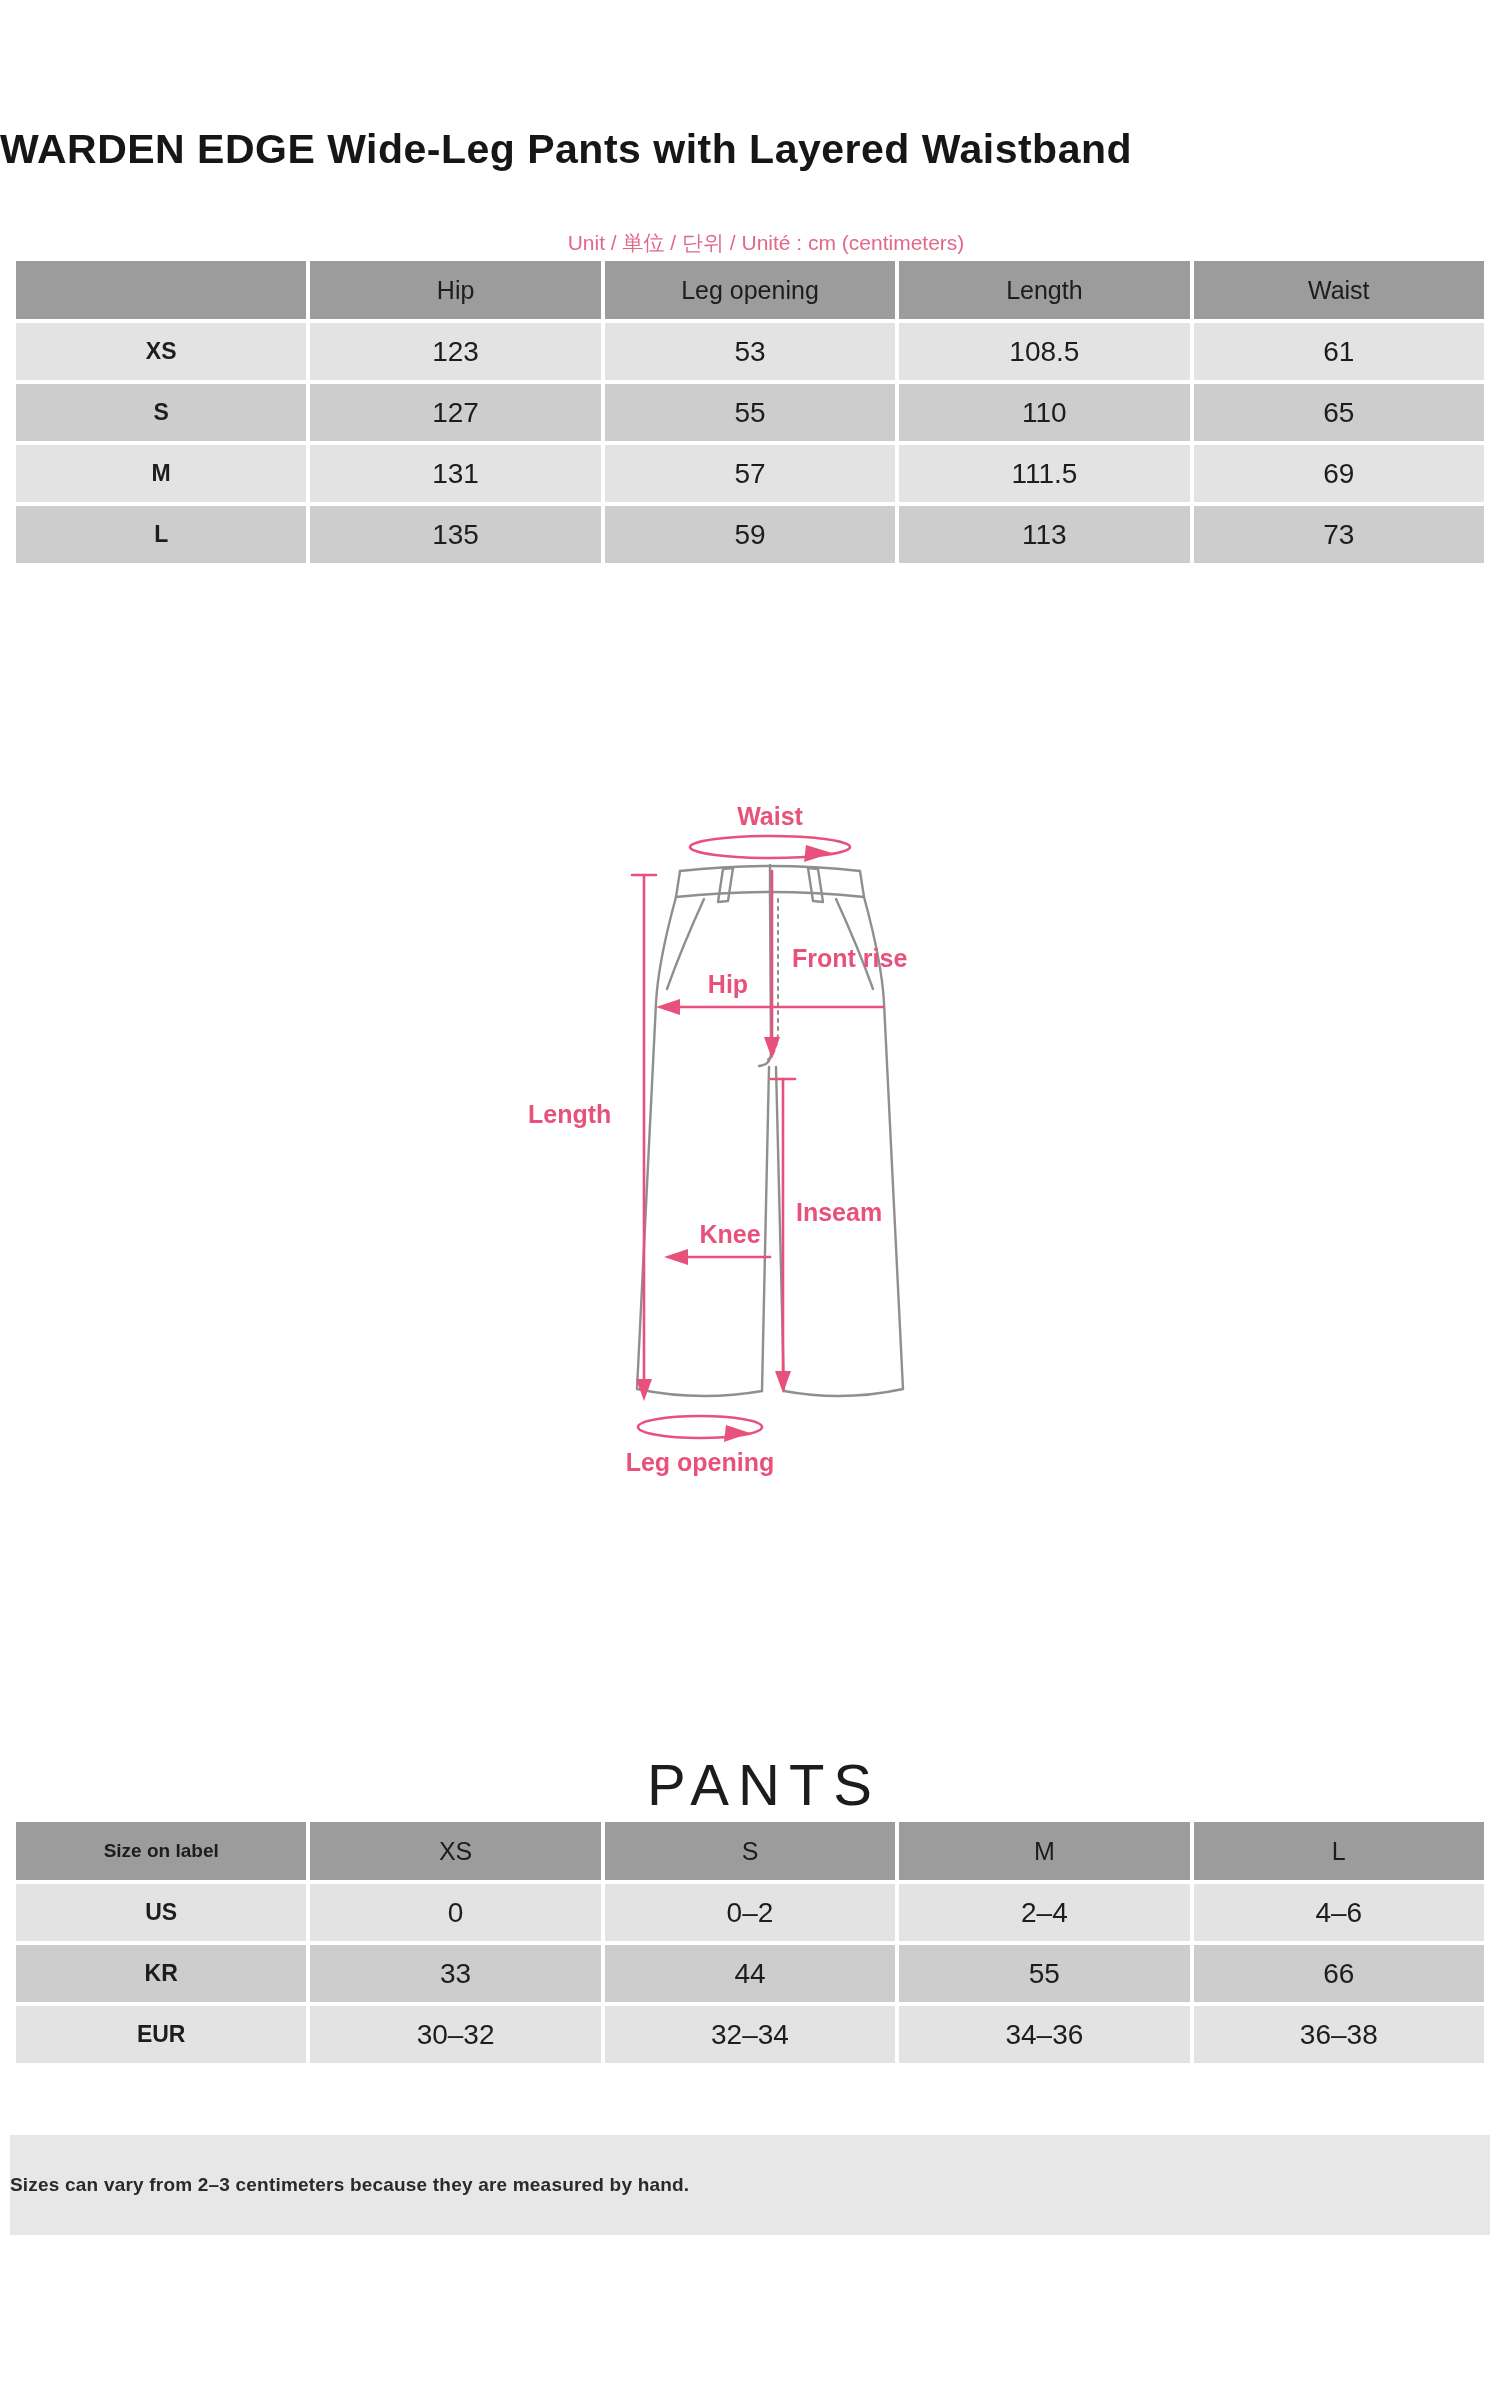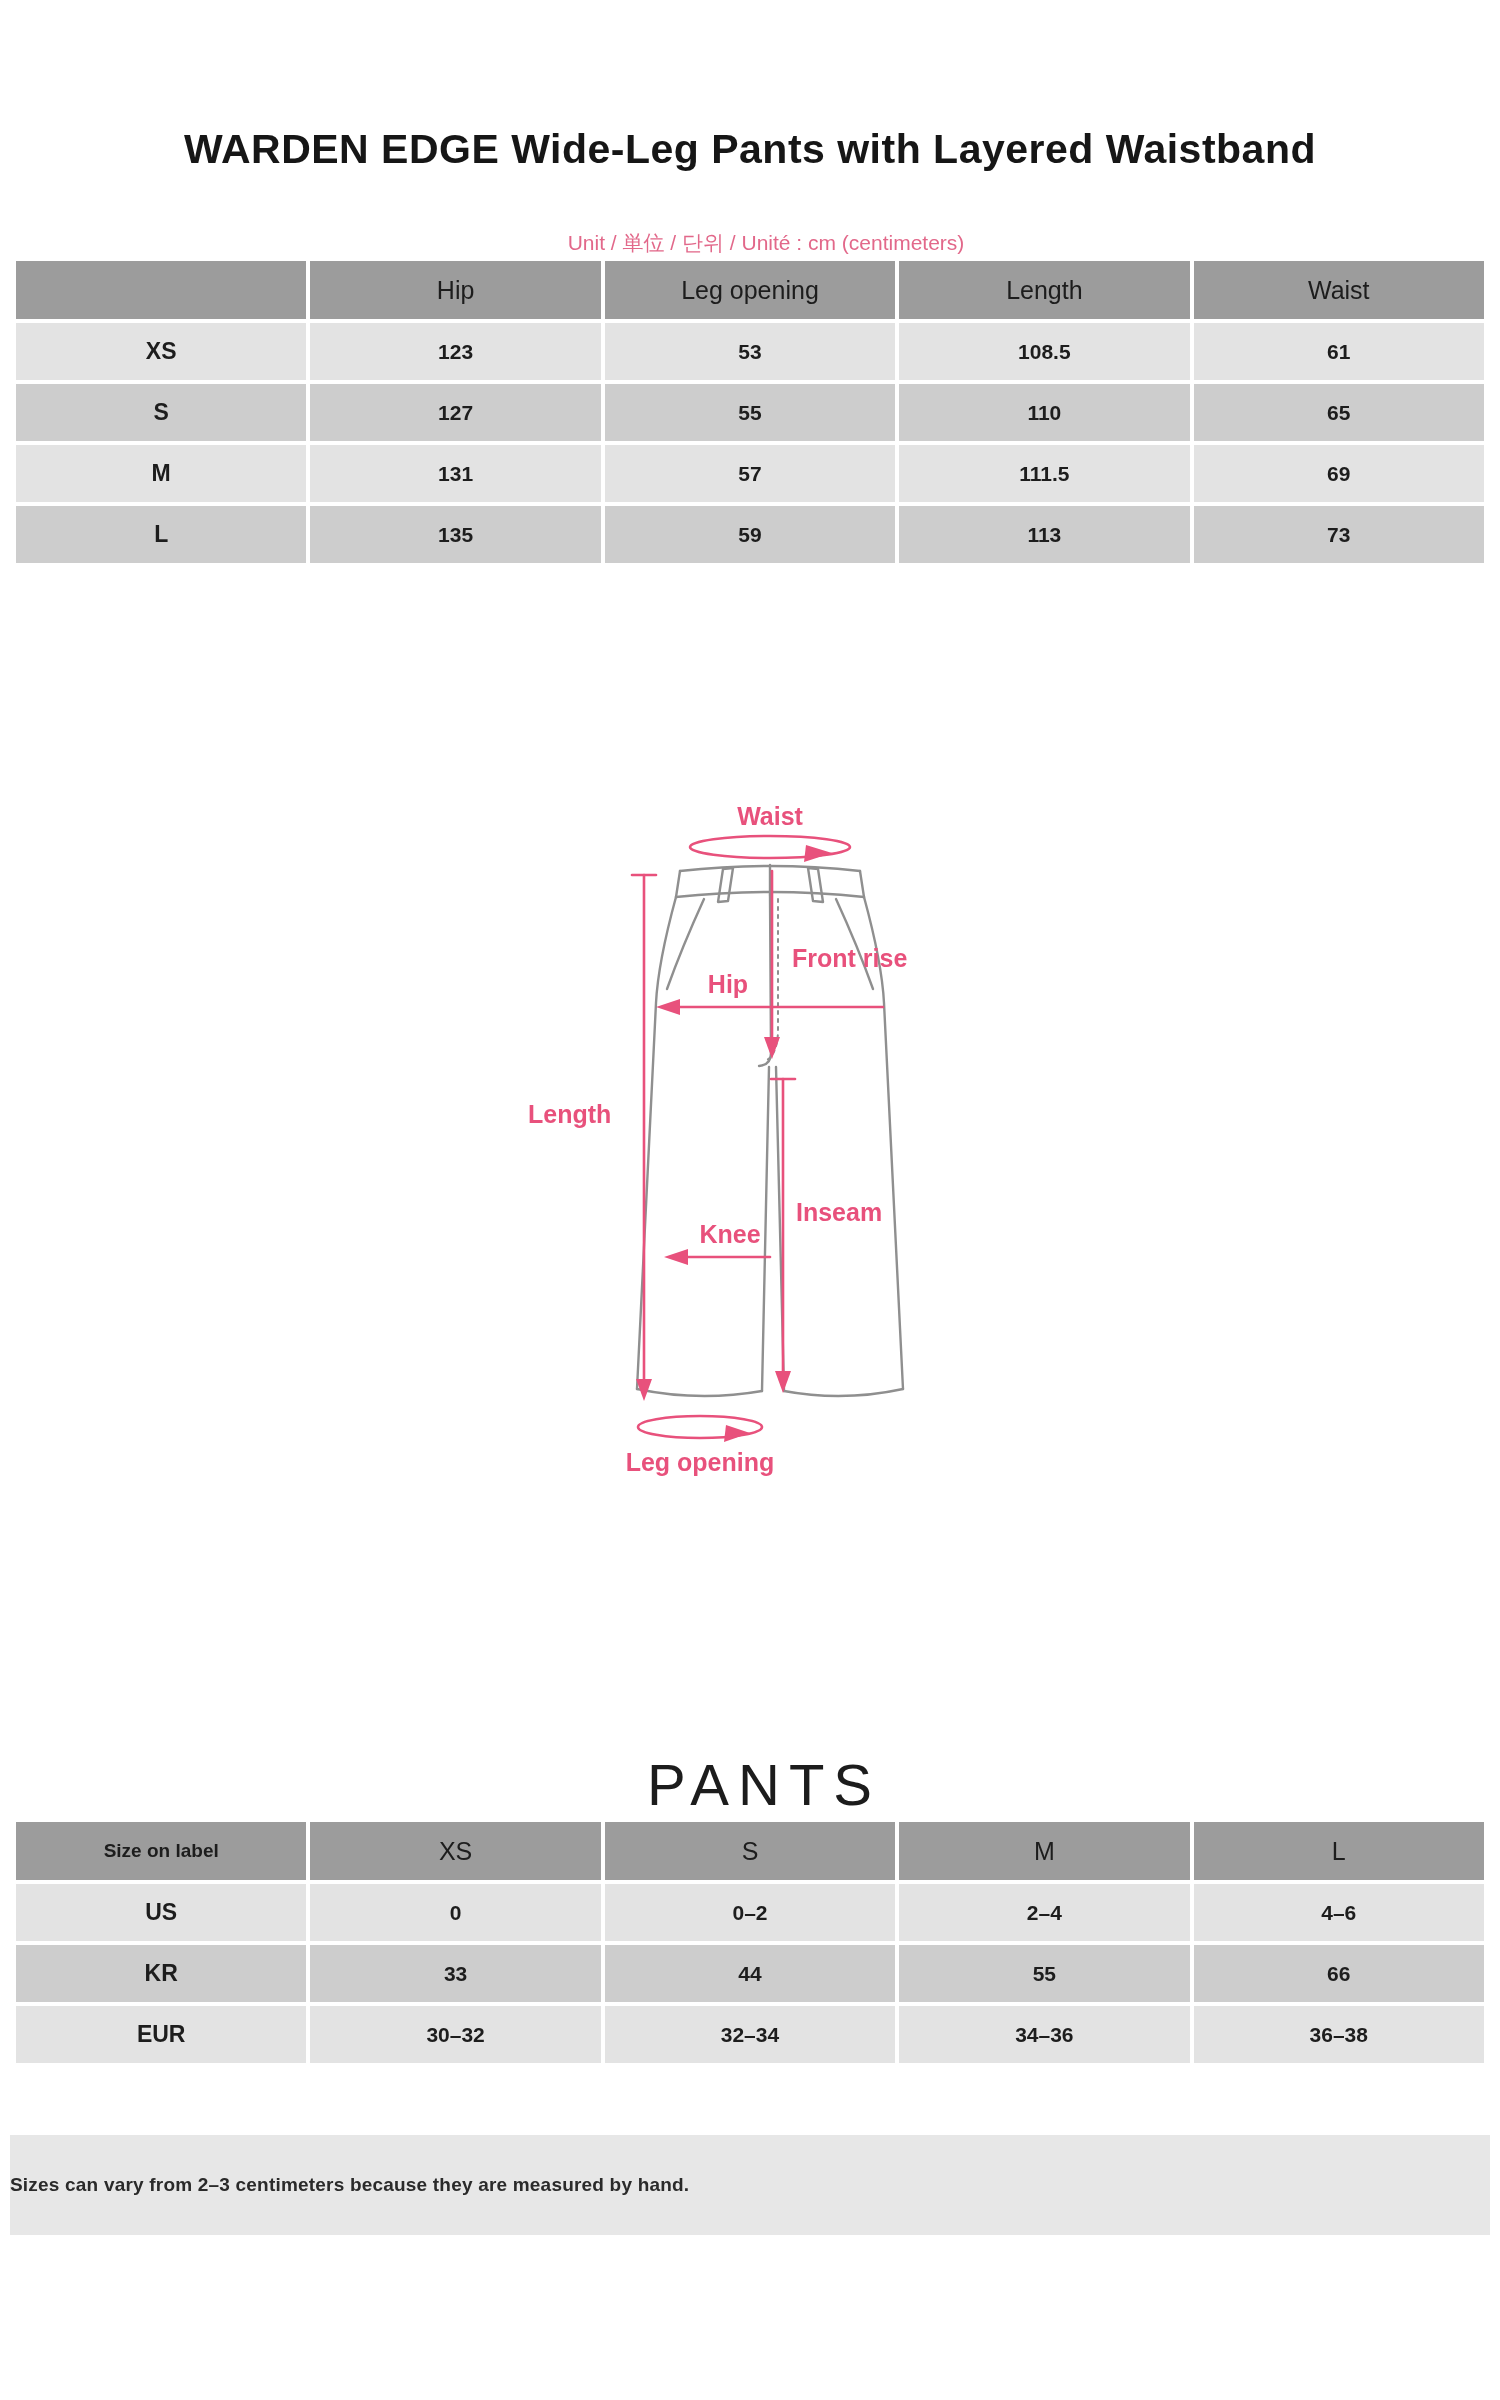--- a/index.html
+++ b/index.html
@@ -6,21 +6,21 @@
   html,body { background:#ffffff; }
   body {
     width:1500px; height:2400px;
     font-family:"Liberation Sans", sans-serif;
     color:#1f1f1f;
     overflow:hidden;
   }
 
   .page-title {
     margin-top:126px;
-    text-align:center;
+    text-align:left;
     font-size:41px;
     font-weight:700;
     letter-spacing:0.5px;
     color:#161616;
   }
 
   .unit-note {
     margin-top:56px;
     text-align:center;
     font-size:21px;
@@ -42,21 +42,21 @@
     overflow:hidden;
   }
   .size-table thead th {
     background:#9c9c9c;
     height:58px;
     font-size:25px;
     font-weight:400;
     color:#1d1d1d;
   }
   .size-table thead th.bold { font-weight:700; font-size:19px; }
-  .size-table tbody td { height:57px; font-size:21px; color:#1d1d1d;font-weight:bold; }
+  .size-table tbody td { height:57px; font-size:28px; color:#1d1d1d; }
   .size-table tbody tr.r-light td { background:#e3e3e3; }
   .size-table tbody tr.r-dark  td { background:#cdcdcd; }
   .size-table td.row-label { font-weight:700; font-size:23px; }
 
   .table-measurements { margin-top:30px; }
 
   .diagram-wrap {
     margin-top:228px;
     display:flex;
     justify-content:center;

